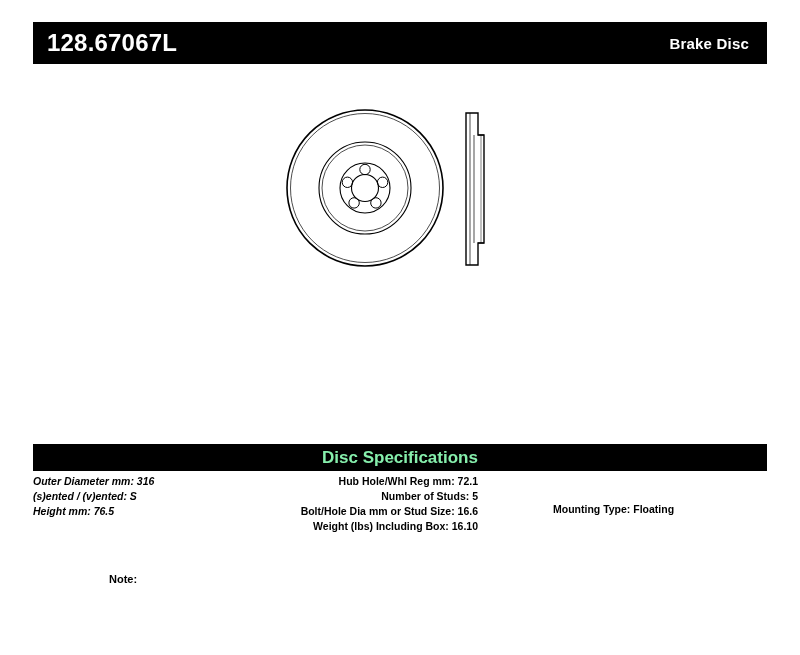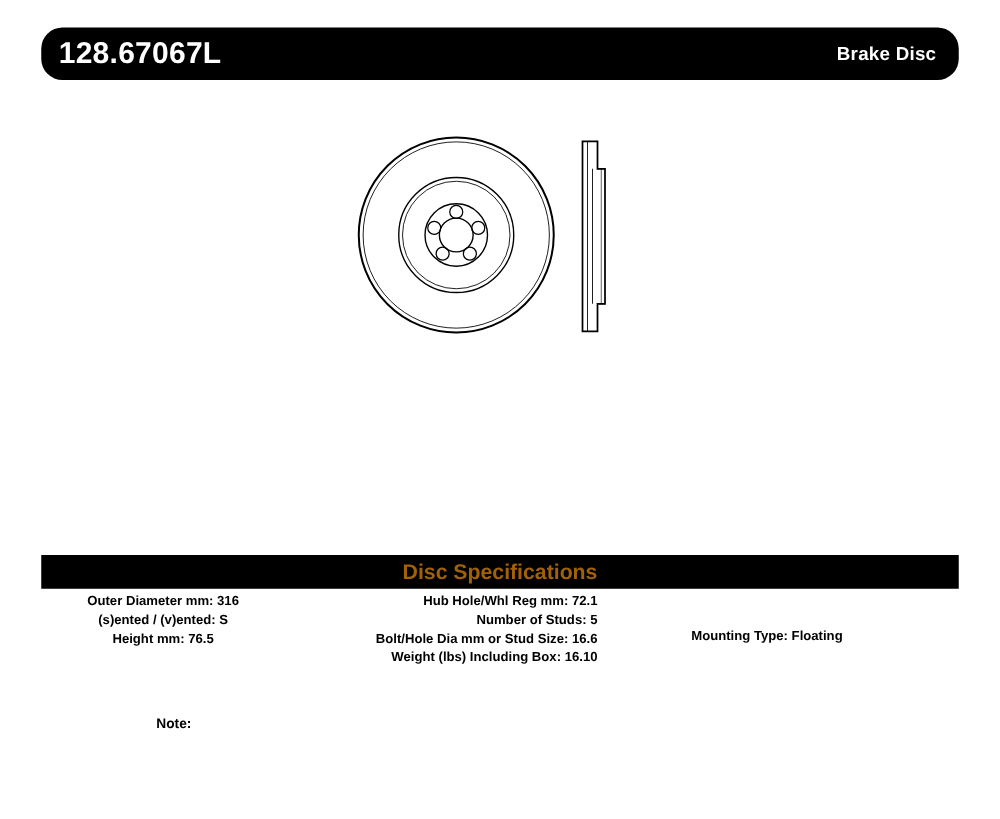--- a/index.html
+++ b/index.html
@@ -22,21 +22,20 @@
     left: 33px;
     top: 22px;
     width: 734px;
     height: 42px;
     background: #000000;
     display: flex;
     align-items: center;
     justify-content: space-between;
     box-sizing: border-box;
     padding: 0 18px 0 14px;
-    border-radius: 17px;
   }
   .part-number {
     color: #ffffff;
     font-size: 24px;
     font-weight: bold;
     letter-spacing: 0.2px;
     line-height: 1;
   }
   .doc-title {
     color: #ffffff;
@@ -61,51 +60,51 @@
     left: 33px;
     top: 444px;
     width: 734px;
     height: 27px;
     background: #000000;
     display: flex;
     align-items: center;
     justify-content: center;
   }
   .specs-bar-title {
-    color: #a16207;
+    color: #86efac;
     font-size: 17px;
     font-weight: bold;
   }
 
   
   .specs-body {
     position: absolute;
     left: 33px;
     top: 474px;
     width: 734px;
     height: 120px;
     font-size: 10.5px;
     font-weight: bold;
   }
   .col {
     position: absolute;
     top: 0;
   }
-  .col-left  { left: 0;    width: 195px; text-align: center; }
+  .col-left  { left: 0;    width: 195px; text-align: left; font-style: italic; }
   .col-mid   { left: 215px; width: 230px; text-align: right; }
   .col-right { left: 520px; width: 214px; text-align: left; margin-top: 28px; }
 
   .spec-line {
     line-height: 15px;
     white-space: nowrap;
   }
 
   .note {
     position: absolute;
-    left: 92px;
+    left: 76px;
     top: 99px;
     font-size: 11px;
     font-weight: bold;
   }
 </style>
 </head>
 <body>
 
 <div class="header-bar">
   <div class="part-number">128.67067L</div>

